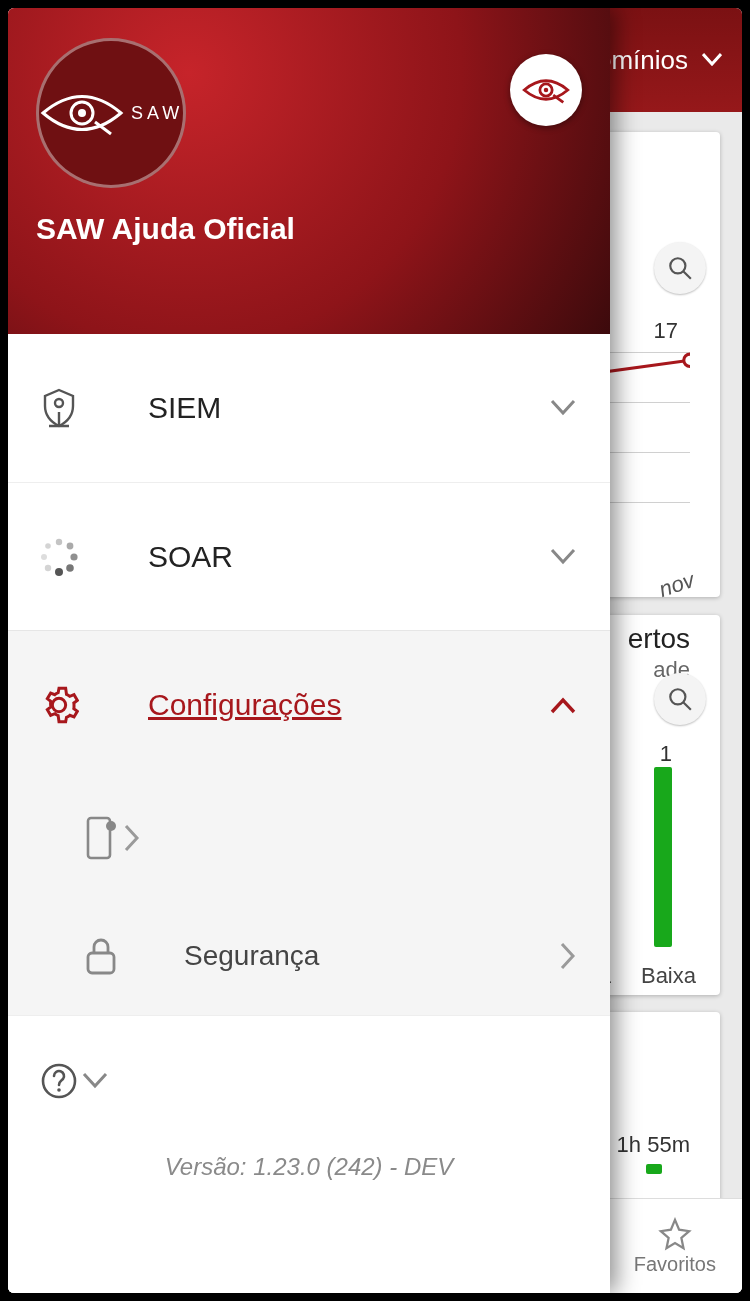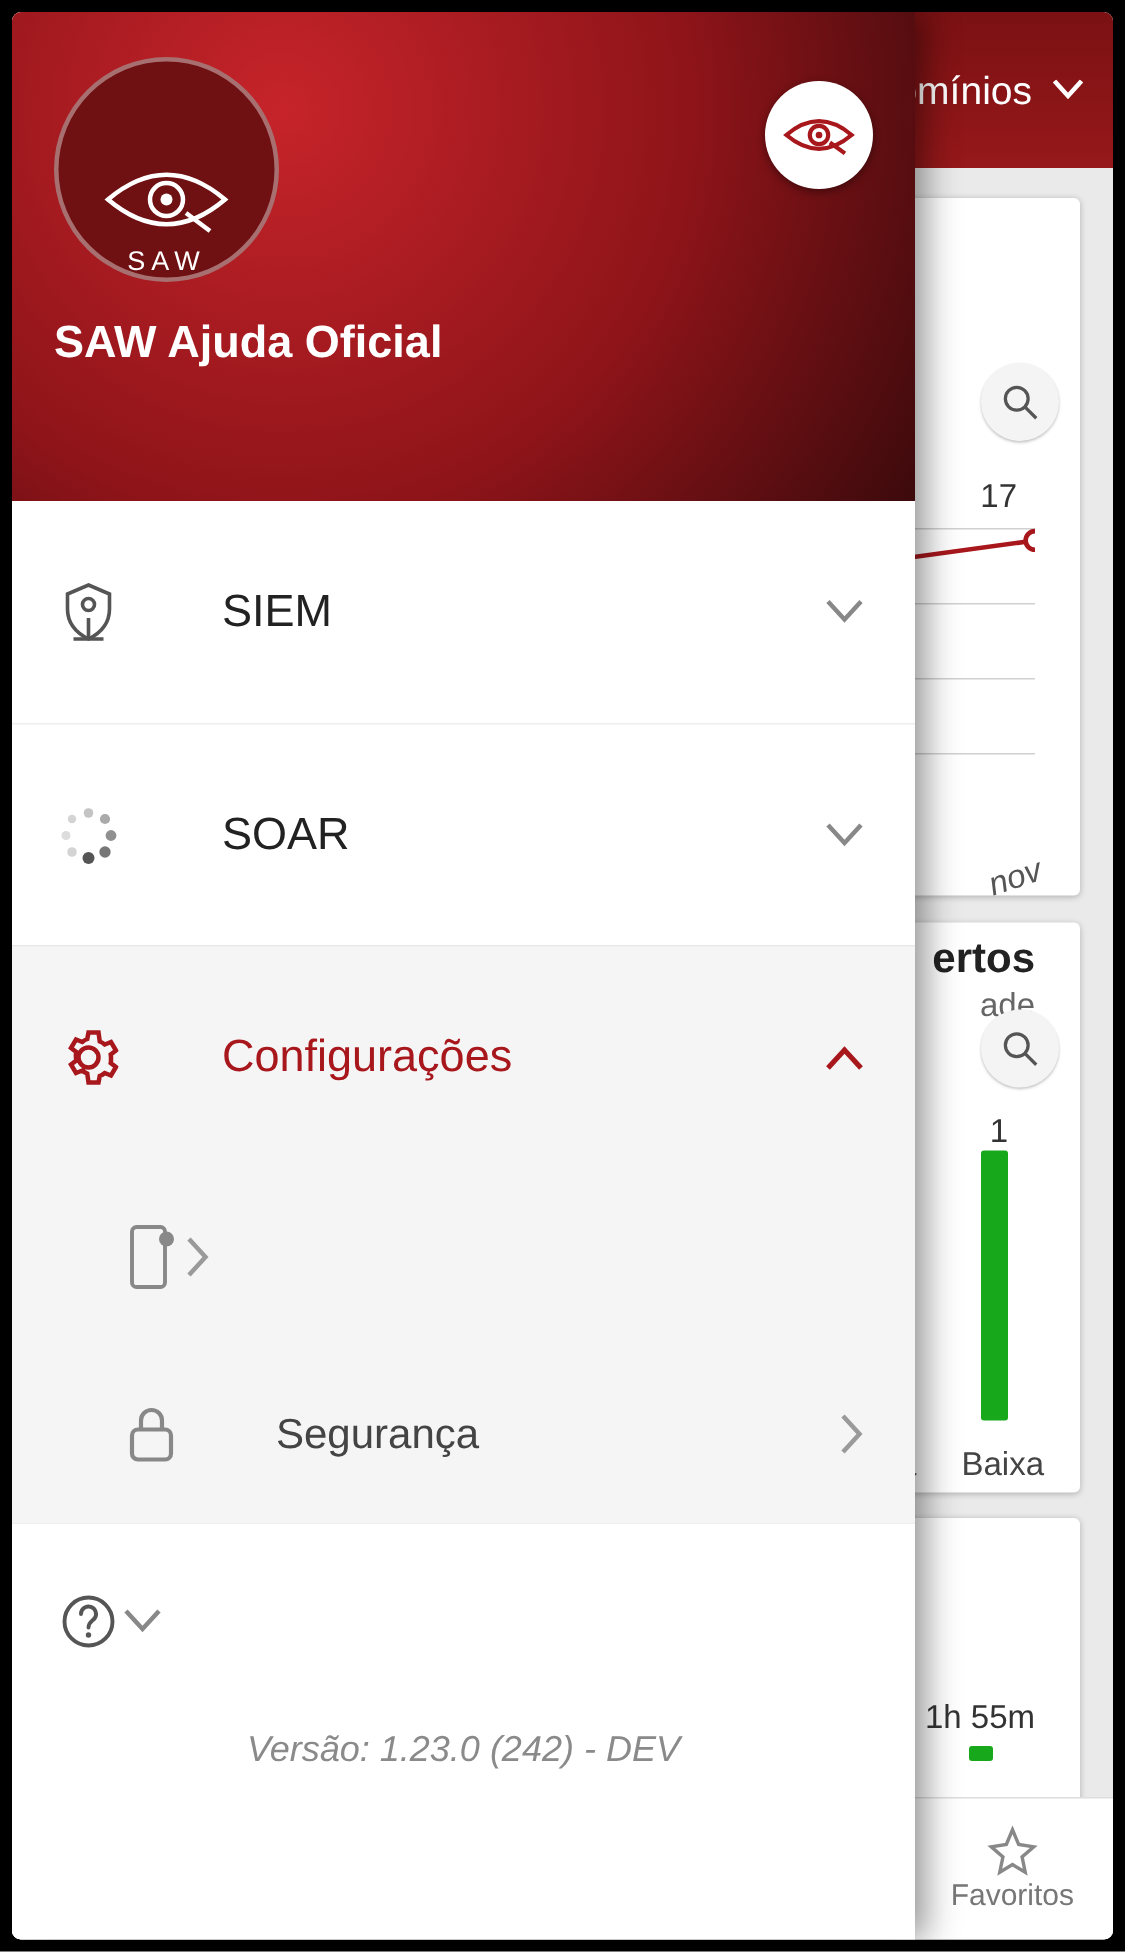--- a/index.html
+++ b/index.html
@@ -40,21 +40,21 @@
   }
   .card2 .search-btn{ top:58px; }
   .sparkline { position:absolute; left:40px; right:30px; top:220px; height:200px; }
   .sparkline .axis { position:absolute; left:0; right:0; height:1px; background:#d0d0d0; }
   .sparkline .slope {
     position:absolute; left:0; right:0; top:0; bottom:0;
   }
   .val17 { position:absolute; right:12px; top:-34px; font-size:22px; color:#333;}
   .novlbl { position:absolute; right:-4px; bottom:-46px; font-size:22px; color:#555;
             transform:rotate(-18deg); font-style:italic;}
-  .card2-title { position:absolute; right:30px; top:8px; font-size:28px; color:#222;font-weight:bold;}
+  .card2-title { position:absolute; right:30px; top:8px; font-size:28px; color:#222;}
   .card2-sub  { position:absolute; right:30px; top:42px; font-size:22px; color:#666;}
   .bar1label { position:absolute; right:48px; top:126px; font-size:22px; color:#333;}
   .greenbar { position:absolute; right:48px; top:152px; width:18px; height:180px;
               background:#18a81b; border-radius:2px;}
   .yellowstub{ position:absolute; right:150px; bottom:32px; width:18px; height:10px;
                background:#e8c02f; border-radius:2px;}
   .axis-labels{ position:absolute; left:0; right:0; bottom:6px; display:flex;
                 justify-content:flex-end; gap:30px; padding-right:24px;
                 font-size:22px; color:#444;}
   .card3-time{ position:absolute; right:30px; top:120px; font-size:22px; color:#333;}
@@ -76,50 +76,50 @@
     display:flex; flex-direction:column;
   }
   .drawer-header{
     height:326px;
     background: radial-gradient(circle at 30% 20%, #c6242a 0%, #8e1419 55%, #3c0a0c 100%);
     color:#fff; padding:30px 28px 0 28px; position:relative;
   }
   .avatar{
     width:150px; height:150px; border-radius:50%;
     background:#6f1012; border:3px solid #fff6; display:flex;
-    flex-direction:column; align-items:center; justify-content:flex-end;
+    flex-direction:row; align-items:center; justify-content:space-between;
     gap:6px;
   }
   .avatar .eye{ color:#fff; }
   .avatar .sawtxt{ font-size:18px; letter-spacing:4px; color:#fff; font-weight:300;}
   .mini-eye{
     position:absolute; right:28px; top:46px; width:72px; height:72px;
     border-radius:50%; background:#fff; display:flex; align-items:center;
     justify-content:center; color:#a7171c;
     box-shadow:0 2px 6px rgba(0,0,0,.4);
   }
   .account-name{ font-size:30px; font-weight:600; margin-top:24px;}
   .account-mail{ font-size:26px; font-weight:400; margin-top:6px; opacity:.95;}
 
-  .menu{ flex:1; overflow:hidden; background:#fff; }
+  .menu{ flex:1; overflow:hidden; background:#fff;border-radius:24px; }
   .menu-item{
     display:flex; align-items:center; height:148px;
     padding:0 34px 0 28px; font-size:30px; color:#222;
     border-top:1px solid #eee;
   }
   .menu-item:first-child{ border-top:none; }
   .menu-item.active{ color:#a7171c; }
   .menu-item .mi-icon{ width:46px; display:flex; justify-content:center; color:#666;}
   .menu-item.active .mi-icon{ color:#a7171c; }
   .menu-item .mi-label{ flex:1; padding-left:66px; }
   .menu-item .mi-chev{ color:#888; }
   .menu-item.active .mi-chev{ color:#a7171c; }
 
   .subsection{ background:#f5f5f5; border-top:1px solid #e6e6e6;}
-  .subsection .menu-item{ border-top:none; background:#f5f5f5;}
+  .subsection .menu-item{ border-top:none; background:#f5f5f5;text-decoration:underline;}
   .sub-item{
     display:flex; align-items:center; height:118px;
     padding:0 34px 0 70px; font-size:28px; color:#444;
   }
   .sub-item .si-icon{ width:46px; display:flex; justify-content:center; color:#888;}
   .sub-item .si-label{ flex:1; padding-left:60px;}
   .sub-item .si-chev{ color:#9a9a9a; font-size:30px; font-weight:400;}
 
   .version{
     text-align:center; font-style:italic; color:#8a8a8a;

